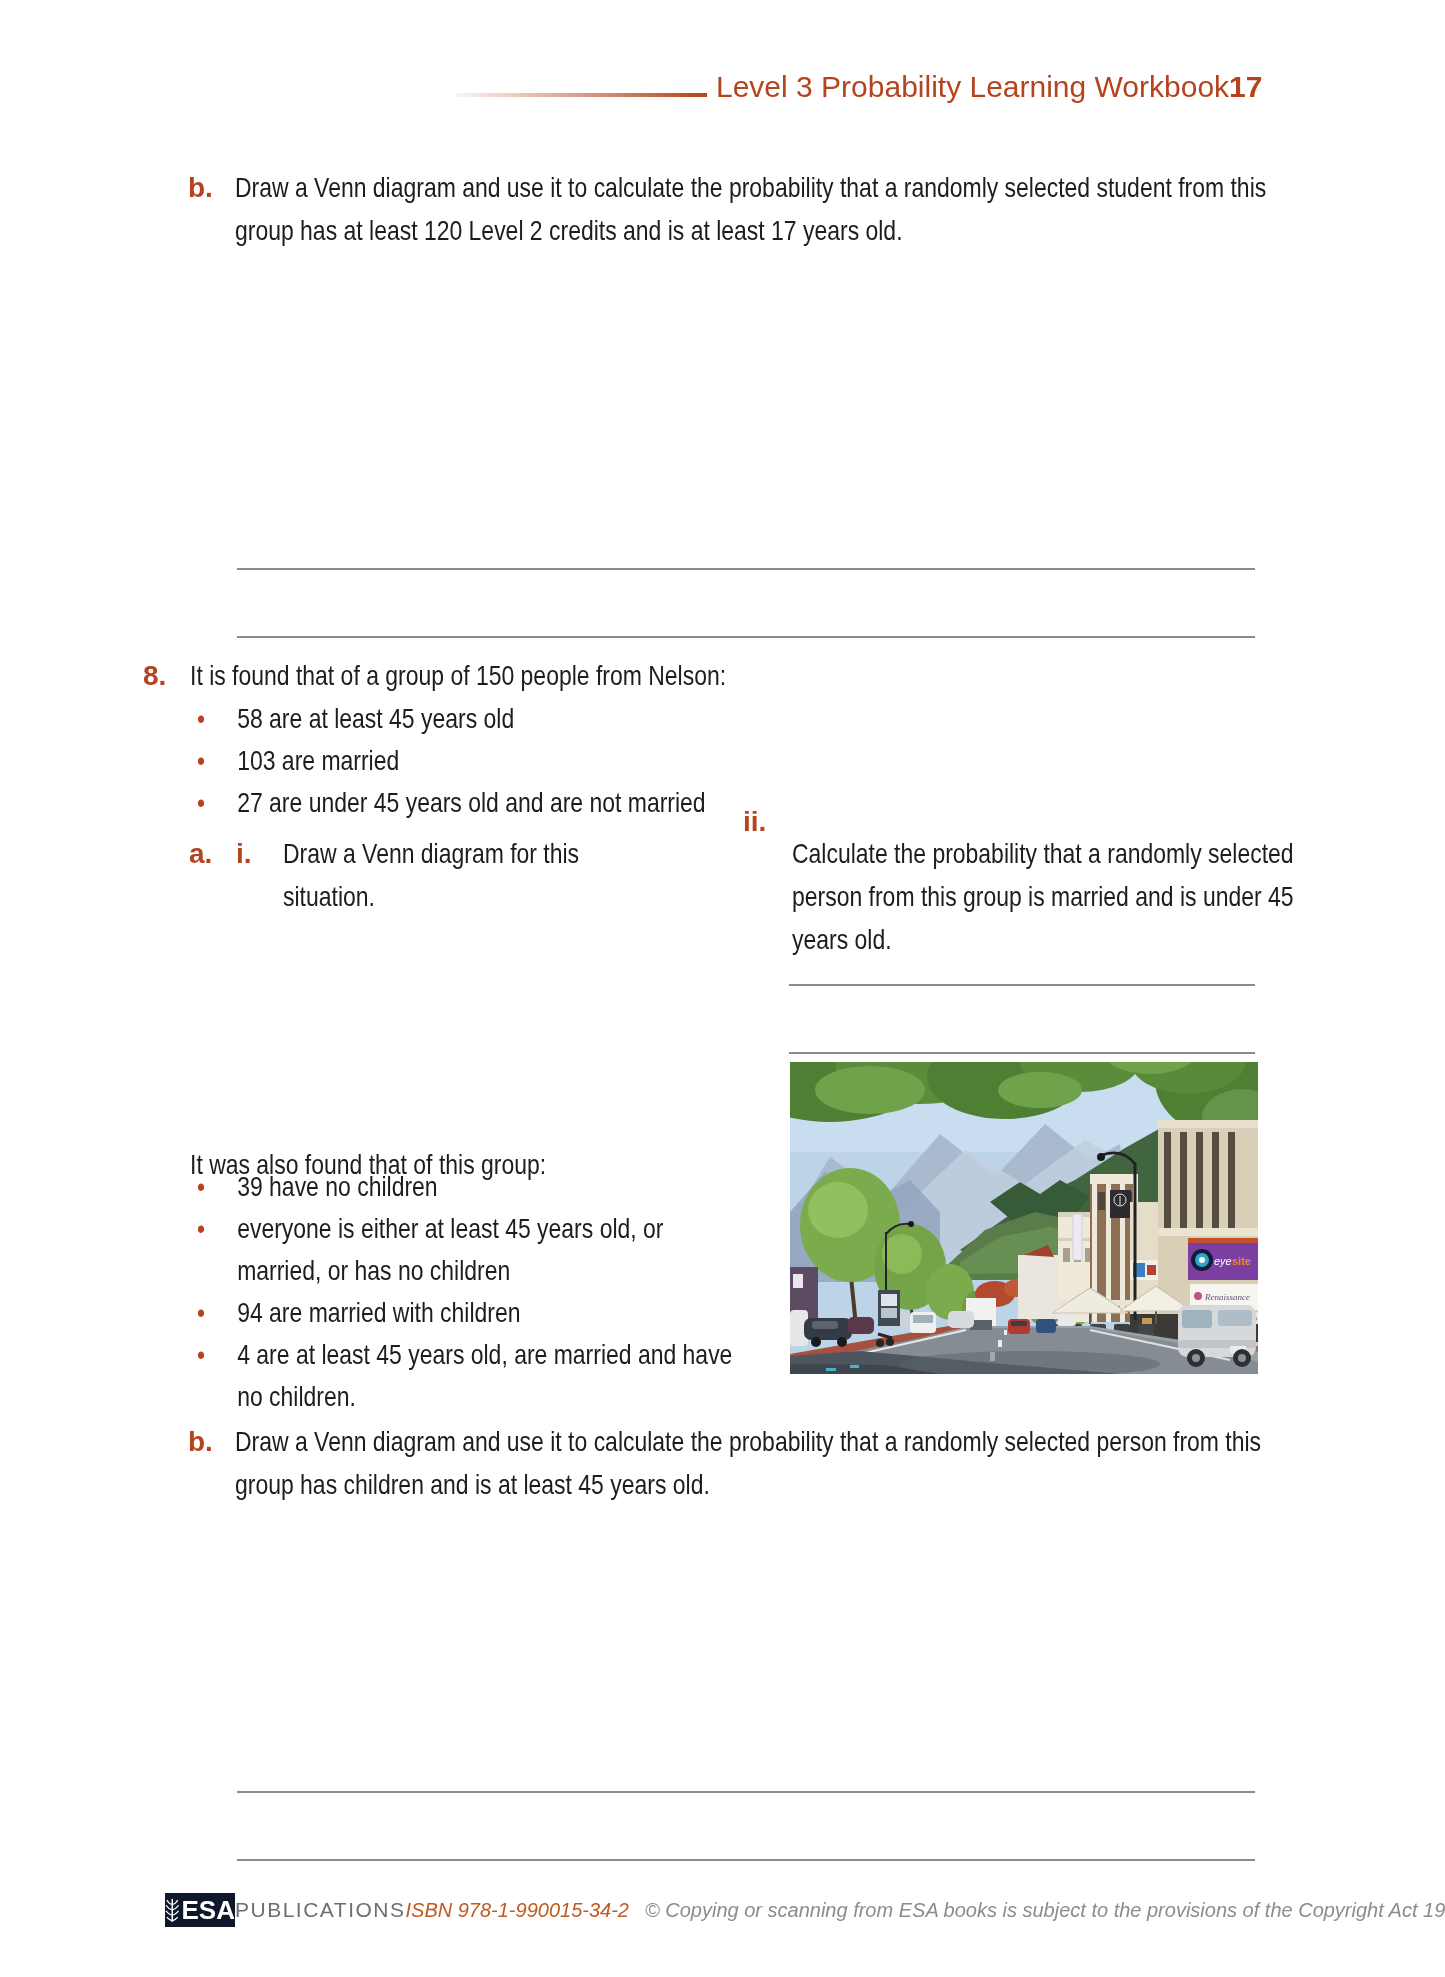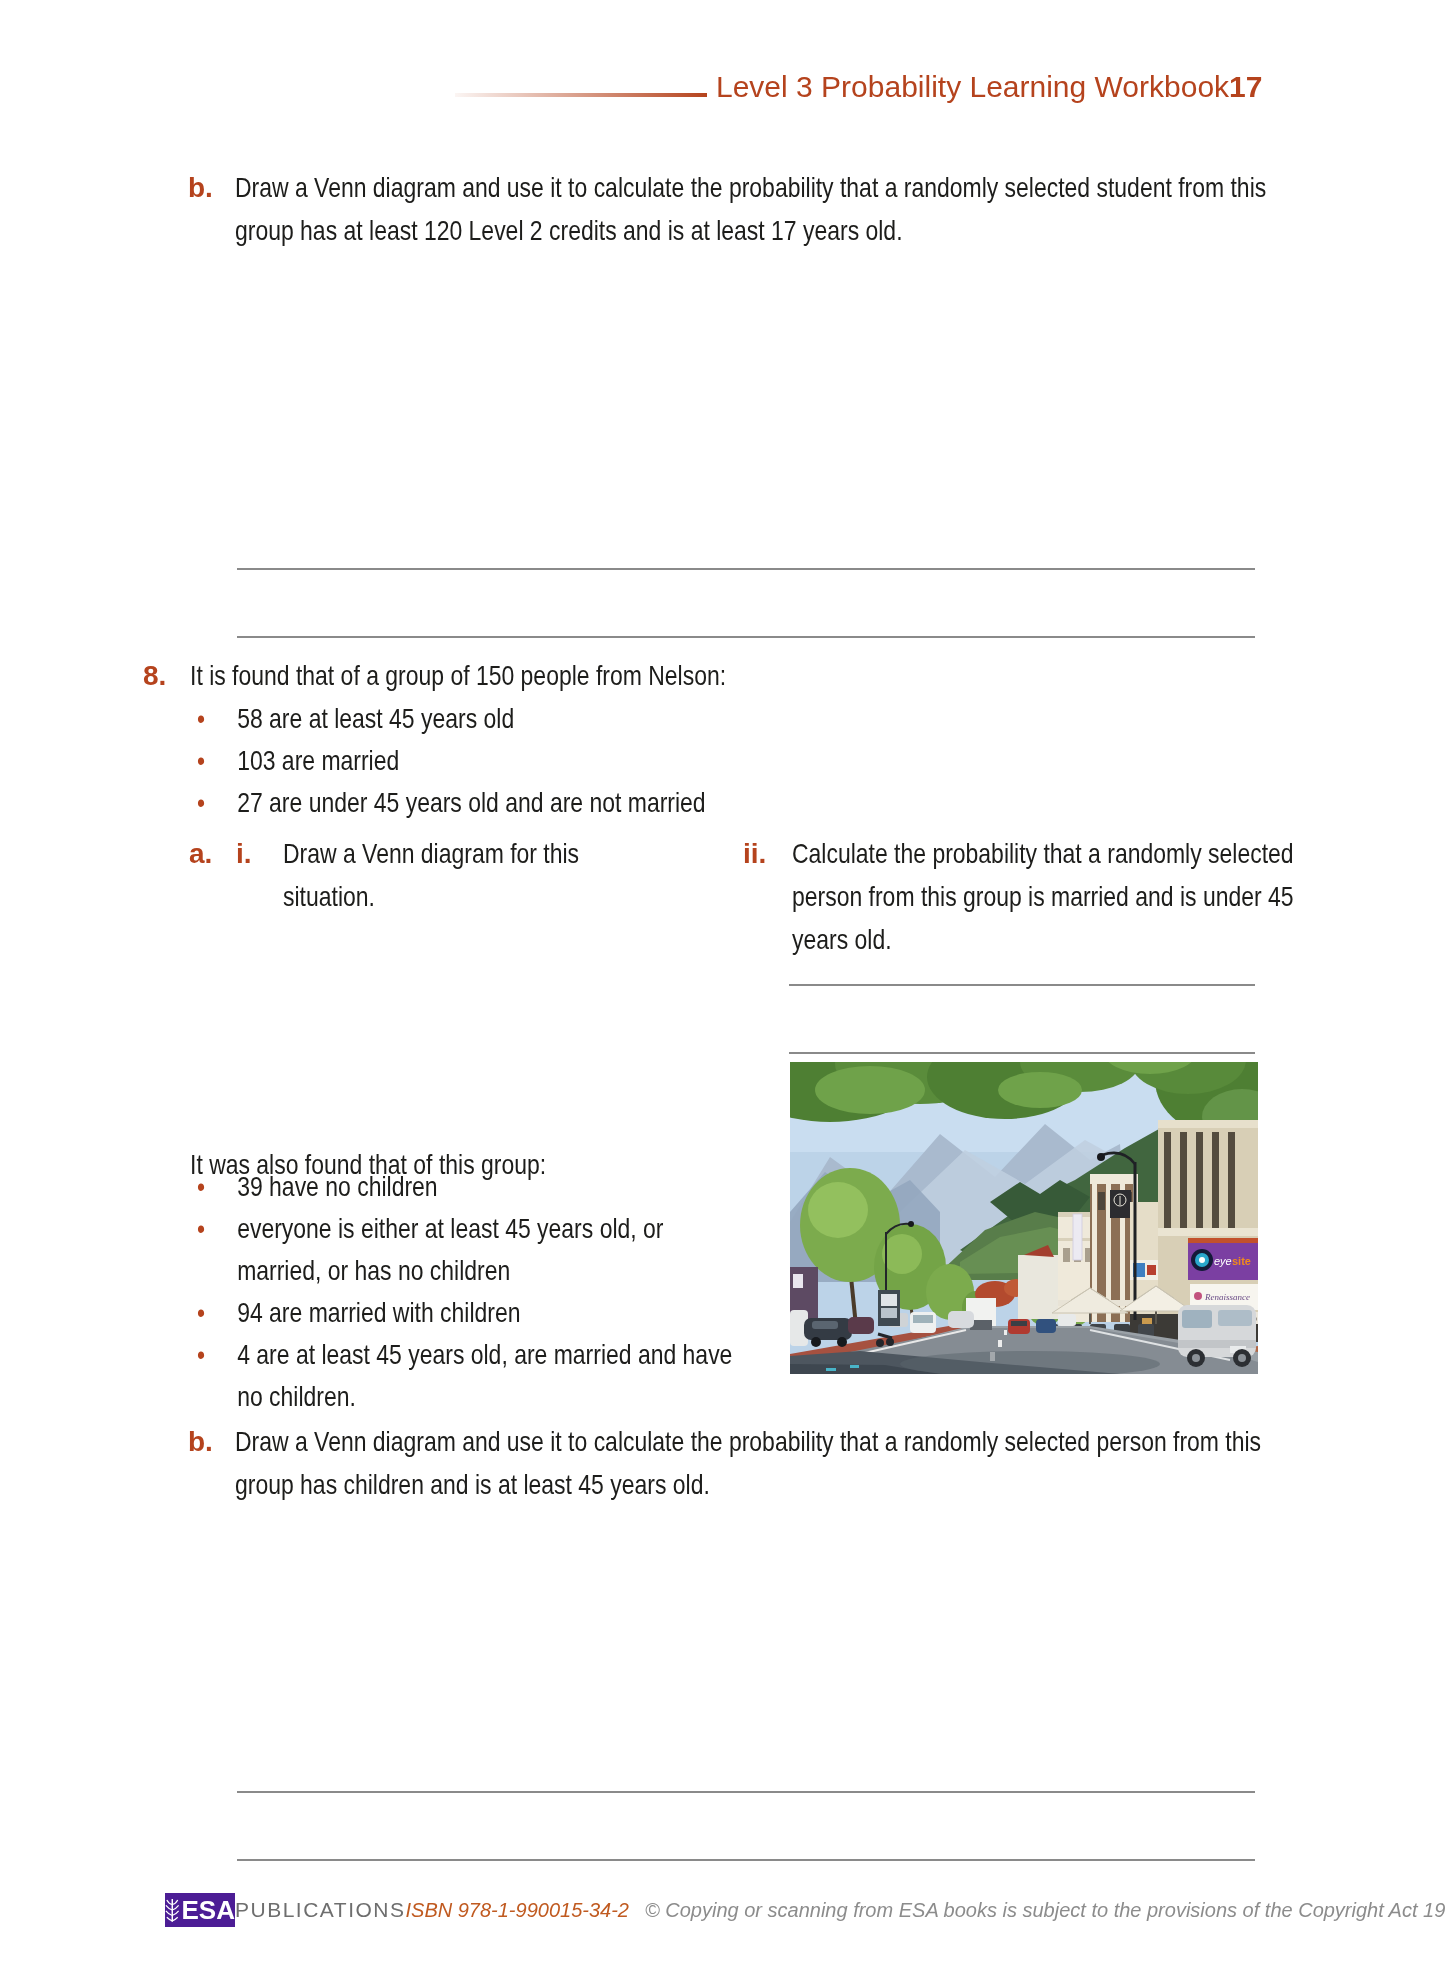--- a/index.html
+++ b/index.html
@@ -13,21 +13,21 @@
                background:linear-gradient(to right, rgba(181,67,29,0.05), #b5431d);}
   .header-title{position:absolute;left:716px;top:70px;font-size:30px;color:#b5431d;
                 display:flex;align-items:baseline;}
   .header-page{font-weight:bold;}
   .answer-line{position:absolute;height:0;border-top:2px solid #8a8a8a;}
   .bullet-row{display:flex;}
   .bullet-dot{width:49px;flex:0 0 49px;color:#b5431d;font-size:28px;line-height:42px;}
   .bullet-dot::before{content:"\2022";}
   .bullet-text{font-size:28px;line-height:42px;}
   .footer{position:absolute;left:165px;top:1893px;display:flex;align-items:center;}
-  .esa-logo{width:70px;height:34px;background:#4c1d95;display:flex;align-items:center;
+  .esa-logo{width:70px;height:34px;background:#0f172a;display:flex;align-items:center;
             justify-content:center;gap:2px;text-align:right;}
   .esa-logo .esa-word{color:#ffffff;font-weight:bold;font-size:26px;letter-spacing:0;}
   .pubs{color:#6e6e6e;font-size:21px;letter-spacing:1.5px;margin-left:0;}
   .isbn{color:#c05a20;font-size:20px;font-style:italic;white-space:nowrap;}
   .copyright{color:#8c8c8c;font-size:20px;font-style:italic;margin-left:16px;white-space:nowrap;}
 </style>
 </head>
 <body>
 
 <div class="page">
@@ -59,21 +59,21 @@
     <div class="bullet-row">
       <span class="bullet-dot"></span>
       <div class="bullet-text">27 are under 45 years old and are not married</div>
     </div>
   </div>
 
   <div class="abs label" style="left:189px;top:832px;">a.</div>
   <div class="abs label" style="left:236px;top:832px;">i.</div>
   <div class="abs body-text cond" style="left:283px;top:832px;width:455px;">Draw a Venn diagram for this situation.</div>
 
-  <div class="abs label" style="left:743px;top:832px;">ii.</div>
+  <div class="abs label" style="left:743px;top:800px;">ii.</div>
   <div class="abs body-text cond" style="left:792px;top:832px;width:632px;">Calculate the probability that a randomly selected person from this group is married and is under 45 years old.</div>
 
   <div class="answer-line" style="left:789px;top:984px;width:466px;"></div>
   <div class="answer-line" style="left:789px;top:1052px;width:466px;"></div>
 
   <svg class="abs" style="left:790px;top:1062px;" width="468" height="312" viewBox="0 0 468 312" xmlns="http://www.w3.org/2000/svg">
 
     <g>
       <rect x="0" y="0" width="468" height="312" fill="#bcd3e8"></rect>
       <rect x="0" y="0" width="468" height="90" fill="#c9ddf0"></rect>

